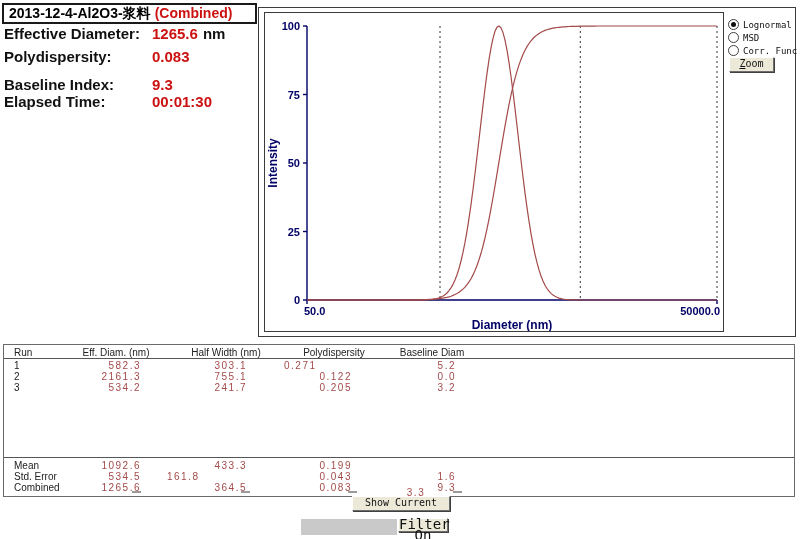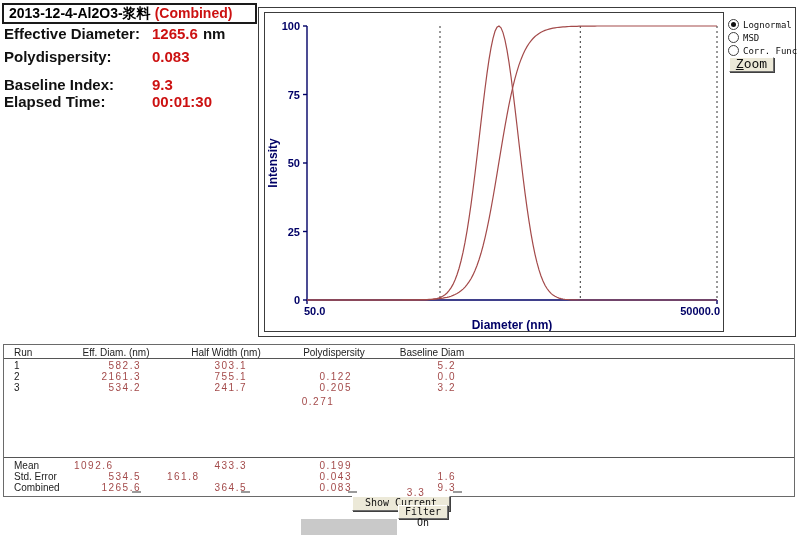--- a/index.html
+++ b/index.html
@@ -42,40 +42,40 @@
     font-family:"DejaVu Sans Mono",monospace;font-size:9px;color:#101010;
     vertical-align:middle;margin-left:4px;
   }
   .btn3d{
     position:absolute;background:#ece9d8;
     border:1px solid;border-color:#ffffff #6d6d6d #6d6d6d #ffffff;
     box-shadow:1px 1px 0 #404040;
     font-family:"DejaVu Sans Mono",monospace;color:#101010;
     text-align:center;cursor:default;box-sizing:border-box;
   }
-  #zoom-button{left:470px;top:49px;width:45px;height:15px;font-size:13px;line-height:12px;}
+  #zoom-button{left:470px;top:49px;width:45px;height:15px;font-size:10px;line-height:12px;}
   #zoom-button .btn-label::first-letter{text-decoration:underline;}
   .btn-label{display:block;}
   
   #table-panel{
     position:absolute;left:3px;top:344px;width:792px;height:153px;
     border:1px solid #6a6a6a;background:#fff;box-sizing:border-box;
   }
   .tcell{position:absolute;top:0;font-size:10px;white-space:nowrap;}
   #table-header{position:absolute;left:0;top:2px;width:100%;height:11px;color:#222;}
   #header-line{position:absolute;left:0;top:13px;width:100%;height:0;border-top:1px solid #555;}
   .trow{position:absolute;left:0;width:100%;height:11px;}
   .trow .num{color:#a34a4a;letter-spacing:1.5px;}
   .trow .runlabel{color:#222;}
   #summary-line{position:absolute;left:0;top:112px;width:100%;height:0;border-top:1px solid #555;}
   .column-marker{position:absolute;top:146px;width:9px;height:2px;background:#9a9a9a;}
   
   #show-current-button{left:352px;top:496px;width:98px;height:15px;font-size:10px;line-height:12px;z-index:5;}
   #gray-box{position:absolute;left:301px;top:519px;width:96px;height:16px;background:#c9c9c9;}
-  #filter-on-button{left:398px;top:505px;width:50px;height:14px;font-size:10px;line-height:11px;z-index:5;}
+  #filter-on-button{left:398px;top:518px;width:50px;height:14px;font-size:14px;line-height:11px;z-index:5;}
 </style>
 </head>
 <body>
 
 <div id="info-panel">
   <div id="title-box">
     <span>2013-12-4-Al2O3-浆料</span><span id="title-red">(Combined)</span>
   </div>
   <div class="stat-row" style="top:25px;">
     <span class="stat-label">Effective Diameter:</span><span class="stat-value">1265.6</span><span class="stat-suffix">nm</span>
@@ -135,21 +135,21 @@
       <span class="tcell th" style="left: 172px; width: 100px; text-align: center;">Half Width (nm)</span>
       <span class="tcell th" style="left: 280px; width: 100px; text-align: center;">Polydispersity</span>
       <span class="tcell th" style="left: 378px; width: 100px; text-align: center;">Baseline Diam</span>
     </div>
   <div id="header-line"></div>
   <div id="table-rows">
       <div class="trow" style="top: 15px;">
         <span class="tcell runlabel" style="left: 10px; width: 60px; text-align: left;">1</span>
         <span class="tcell num" style="left: 57px; width: 80px; text-align: right;">582.3</span>
         <span class="tcell num" style="left: 163px; width: 80px; text-align: right;">303.1</span>
-        <span class="tcell num" style="left: 274px; width: 80px; text-align: center; margin-top: 36px;">0.271</span>
+        <span class="tcell num" style="left: 280px; width: 80px; text-align: left;">0.271</span>
         <span class="tcell num" style="left: 372px; width: 80px; text-align: right;">5.2</span>
       </div>
       <div class="trow" style="top: 26px;">
         <span class="tcell runlabel" style="left: 10px; width: 60px; text-align: left;">2</span>
         <span class="tcell num" style="left: 57px; width: 80px; text-align: right;">2161.3</span>
         <span class="tcell num" style="left: 163px; width: 80px; text-align: right;">755.1</span>
         <span class="tcell num" style="left: 268px; width: 80px; text-align: right;">0.122</span>
         <span class="tcell num" style="left: 372px; width: 80px; text-align: right;">0.0</span>
       </div>
       <div class="trow" style="top: 37px;">
@@ -157,21 +157,21 @@
         <span class="tcell num" style="left: 57px; width: 80px; text-align: right;">534.2</span>
         <span class="tcell num" style="left: 163px; width: 80px; text-align: right;">241.7</span>
         <span class="tcell num" style="left: 268px; width: 80px; text-align: right;">0.205</span>
         <span class="tcell num" style="left: 372px; width: 80px; text-align: right;">3.2</span>
       </div>
     </div>
   <div id="summary-line"></div>
   <div id="table-summary">
       <div class="trow" style="top: 115px;">
         <span class="tcell runlabel" style="left: 10px; width: 60px; text-align: left;">Mean</span>
-        <span class="tcell num" style="left: 70px; width: 80px; text-align: left;">1092.6</span>
+        <span class="tcell num" style="left: 57px; width: 80px; text-align: right;">1092.6</span>
         <span class="tcell num" style="left: 163px; width: 80px; text-align: right;">433.3</span>
         <span class="tcell num" style="left: 268px; width: 80px; text-align: right;">0.199</span>
         <span class="tcell num" style="left: 372px; width: 80px; text-align: center; margin-top: 27px;">3.3</span>
       </div>
       <div class="trow" style="top: 126px;">
         <span class="tcell runlabel" style="left: 10px; width: 60px; text-align: left;">Std. Error</span>
         <span class="tcell num" style="left: 57px; width: 80px; text-align: right;">534.5</span>
         <span class="tcell num" style="left: 163px; width: 80px; text-align: left;">161.8</span>
         <span class="tcell num" style="left: 268px; width: 80px; text-align: right;">0.043</span>
         <span class="tcell num" style="left: 372px; width: 80px; text-align: right;">1.6</span>

